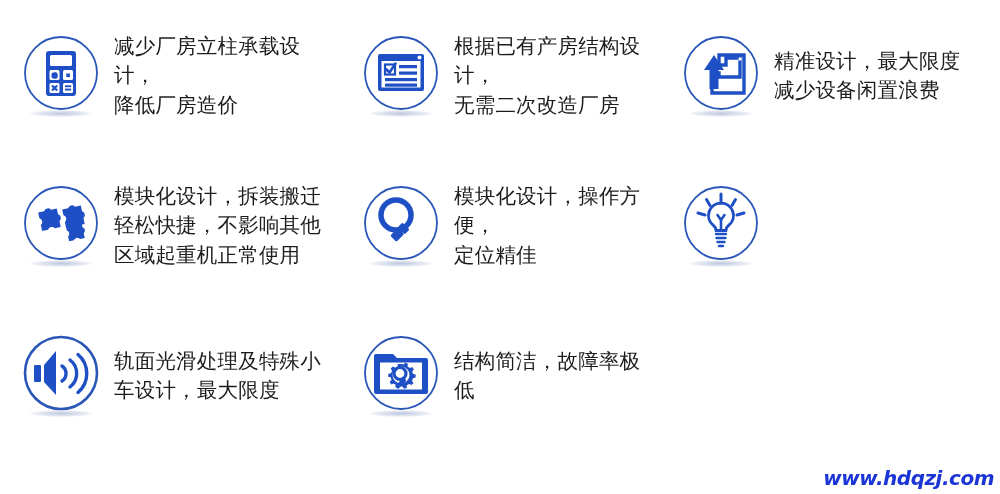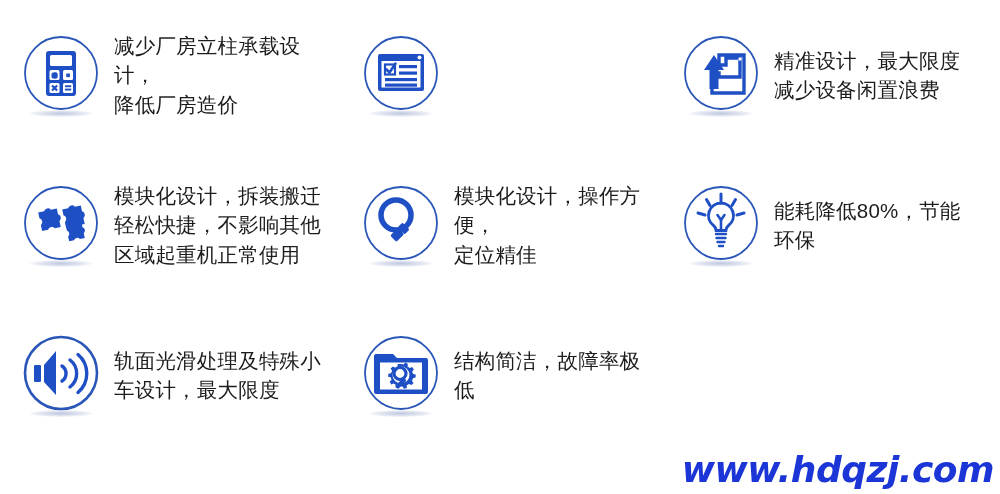--- a/index.html
+++ b/index.html
@@ -60,21 +60,21 @@
     line-height: 1.42;
     color: #1c1c1c;
     letter-spacing: 0.2px;
     white-space: pre-line;
     font-weight: 400;
   }
   .watermark {
     position: absolute;
     right: 6px;
     bottom: 4px;
-    font-size: 36px;
+    font-size: 20px;
     font-weight: bold;
     font-style: italic;
     color: #1b35d6;
     letter-spacing: -0.5px;
     font-family: "DejaVu Sans", "Liberation Sans", sans-serif;
   }
 </style>
 </head>
 <body>
 
@@ -125,20 +125,22 @@
           <circle cx="61.5" cy="25.5" r="2" fill="#ffffff"></circle>
           <rect x="27" y="32.5" width="10" height="10" fill="none" stroke="#1f4fc4" stroke-width="2.2"></rect>
           <path d="M28.5 37.5 L31.5 40.5 L37.5 31.5" fill="none" stroke="#1f4fc4" stroke-width="2.6" stroke-linecap="round" stroke-linejoin="round"></path>
           <rect x="41" y="33" width="18" height="3.2" fill="#1f4fc4"></rect>
           <rect x="41" y="39.5" width="18" height="3.2" fill="#1f4fc4"></rect>
           <rect x="27" y="46" width="32" height="3.2" fill="#1f4fc4"></rect>
           <rect x="27" y="51.5" width="32" height="3.2" fill="#1f4fc4"></rect>
         </svg>
         <div class="icon-shadow"></div>
       </div>
+      <div class="feature-text">根据已有产房结构设计，
+无需二次改造厂房</div>
     </div>
 
     <div class="feature">
       <div class="icon-wrap">
         <svg viewBox="0 0 86 86" xmlns="http://www.w3.org/2000/svg">
           <circle cx="43" cy="41" r="36" fill="#ffffff" stroke="#2a56b8" stroke-width="1.8"></circle>
           <path d="M34 61 L34 41 L41 41 L41 45 L62 45 L62 26 L48 26 L48 33 L41 33 L41 23 L66 23 L66 61 Z" fill="none" stroke="#1f4fc4" stroke-width="3.4" stroke-linejoin="miter"></path>
           <path d="M26 38 L36 23 L46 38 L40.5 38 L40.5 57 L31.5 57 L31.5 38 Z" fill="#1f4fc4"></path>
           <circle cx="62" cy="27" r="1.7" fill="#ffffff"></circle>
         </svg>
@@ -201,22 +203,20 @@
           <line x1="43" y1="38" x2="43" y2="48" stroke="#1f4fc4" stroke-width="2.6" stroke-linecap="round"></line>
           <g stroke="#1f4fc4" stroke-width="2.4" stroke-linecap="round">
             <line x1="38" y1="52" x2="48" y2="52"></line>
             <line x1="38.5" y1="56" x2="47.5" y2="56"></line>
             <line x1="39.5" y1="60" x2="46.5" y2="60"></line>
             <line x1="41" y1="64" x2="45" y2="64"></line>
           </g>
         </svg>
         <div class="icon-shadow"></div>
       </div>
-      <div class="feature-text">能耗降低80%，节能
-环保</div>
     </div>
 
     <div class="feature">
       <div class="icon-wrap">
         <svg viewBox="0 0 86 86" xmlns="http://www.w3.org/2000/svg">
           <circle cx="43" cy="41" r="36" fill="#ffffff" stroke="#2a56b8" stroke-width="2.6"></circle>
           <rect x="16" y="33" width="7" height="17" rx="1.2" fill="#1f4fc4"></rect>
           <path d="M26 33 L38 19 L38 63 L26 50 Z" fill="#1f4fc4"></path>
           <g fill="none" stroke="#1f4fc4" stroke-width="3.4" stroke-linecap="round">
             <path d="M44 34 a9 9 0 0 1 0 15"></path>

